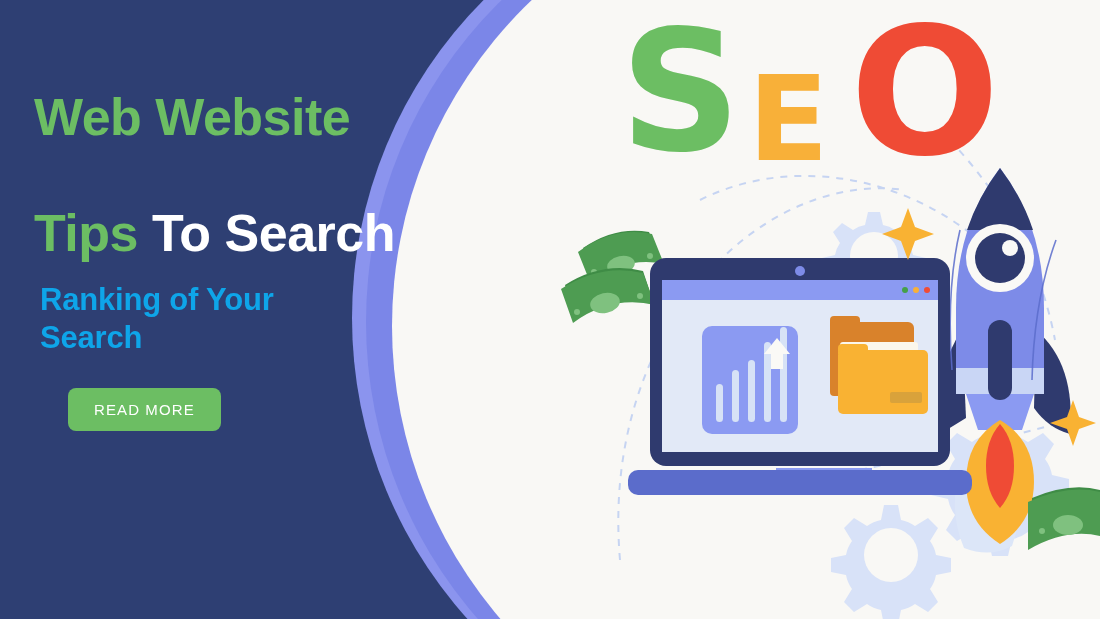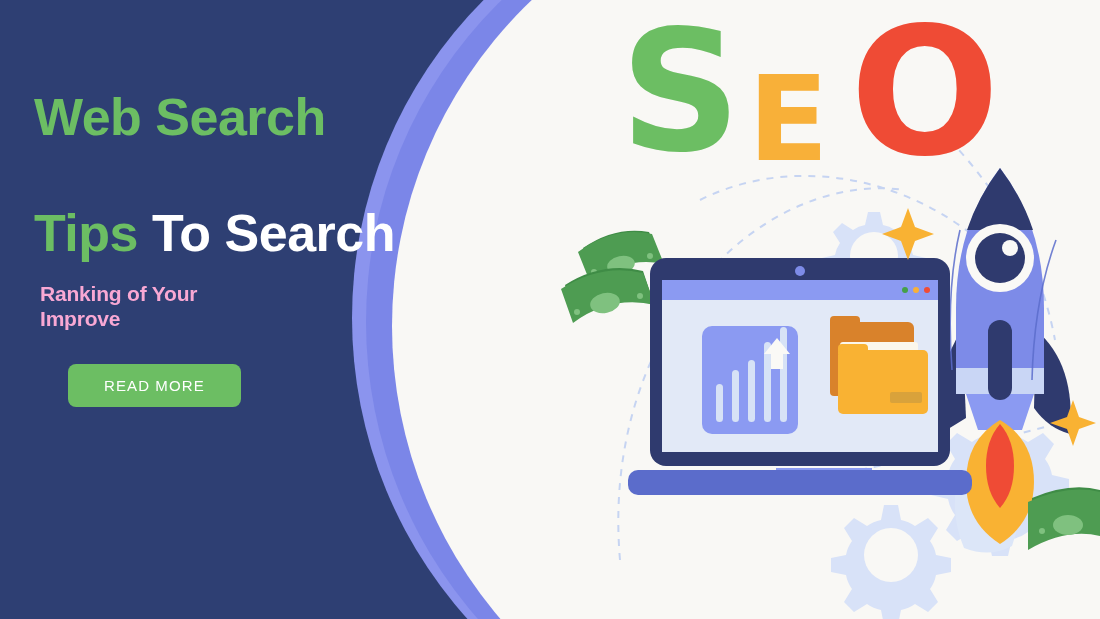--- a/index.html
+++ b/index.html
@@ -74,30 +74,30 @@
     margin: 0;
     font-size: 52px;
     line-height: 1.12;
     font-weight: bold;
     letter-spacing: -0.5px;
     color: #ffffff;
   }
   .headline .hl-green { color: #6CBE63; }
   .subline {
     margin: 18px 0 0 6px;
-    font-size: 21px;
+    font-size: 31px;
     line-height: 1.22;
     font-weight: bold;
-    color: #f9a8d4;
+    color: #0ea5e9;
     letter-spacing: -0.2px;
   }
   .cta {
     display: inline-block;
     margin: 32px 0 0 34px;
-    padding: 13px 36px;
+    padding: 13px 26px;
     background: #6CBE63;
     color: #ffffff;
     border: none;
     border-radius: 8px;
     font-family: "Liberation Sans", sans-serif;
     font-size: 15px;
     letter-spacing: 1.1px;
     cursor: pointer;
   }
 
@@ -392,25 +392,25 @@
   </svg>
 
   <div class="seo-wrap">
     <span class="seo-letter seo-s">S</span>
     <span class="seo-letter seo-e">E</span>
     <span class="seo-letter seo-o">O</span>
   </div>
 
   <div class="copy">
     <h1 class="headline">
-      <span class="hl-green">Web Search</span><br>
+      <span class="hl-green">Web Website</span><br>
       <br>
       <span class="hl-green">Tips</span>
       <span>To Search</span>
     </h1>
     <p class="subline">
       <span>Ranking of  Your</span><br>
-      <span>Improve</span>
+      <span>Search</span>
     </p>
     <button class="cta">READ MORE</button>
   </div>
 
 </div>
 
 </body></html>

